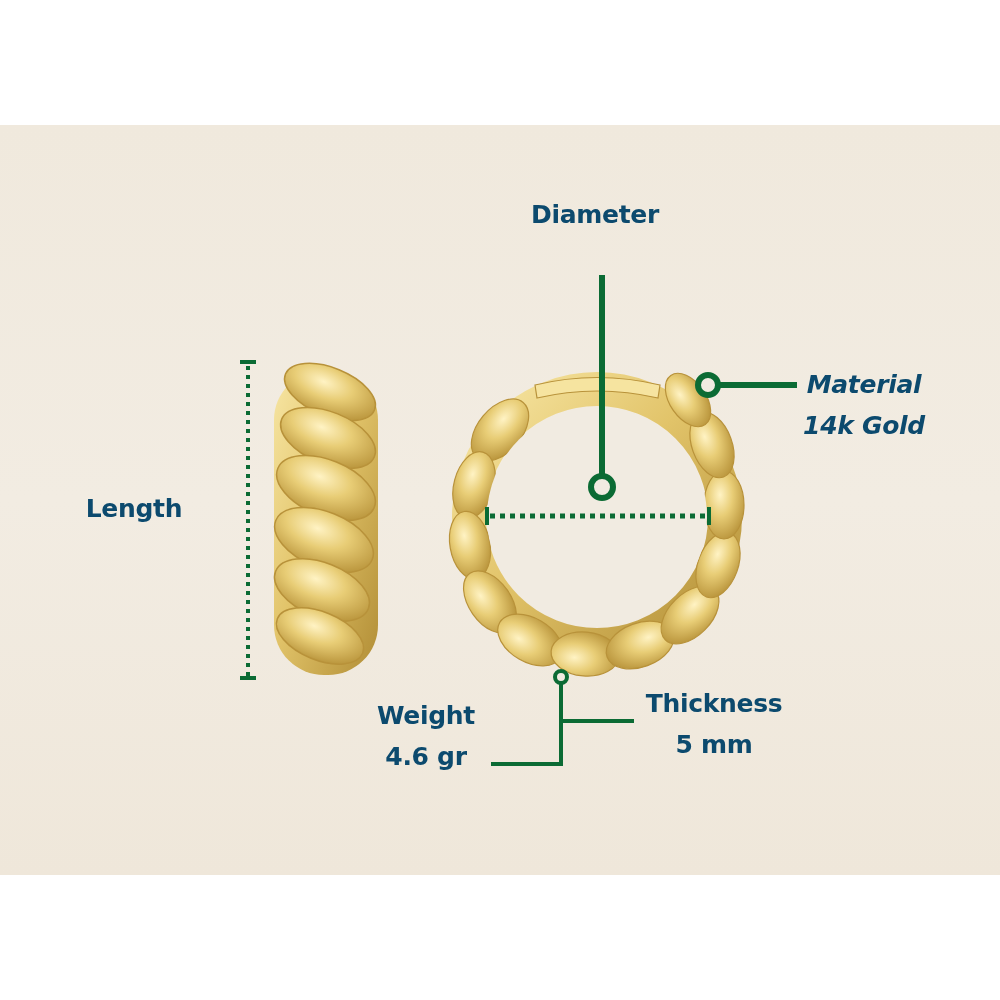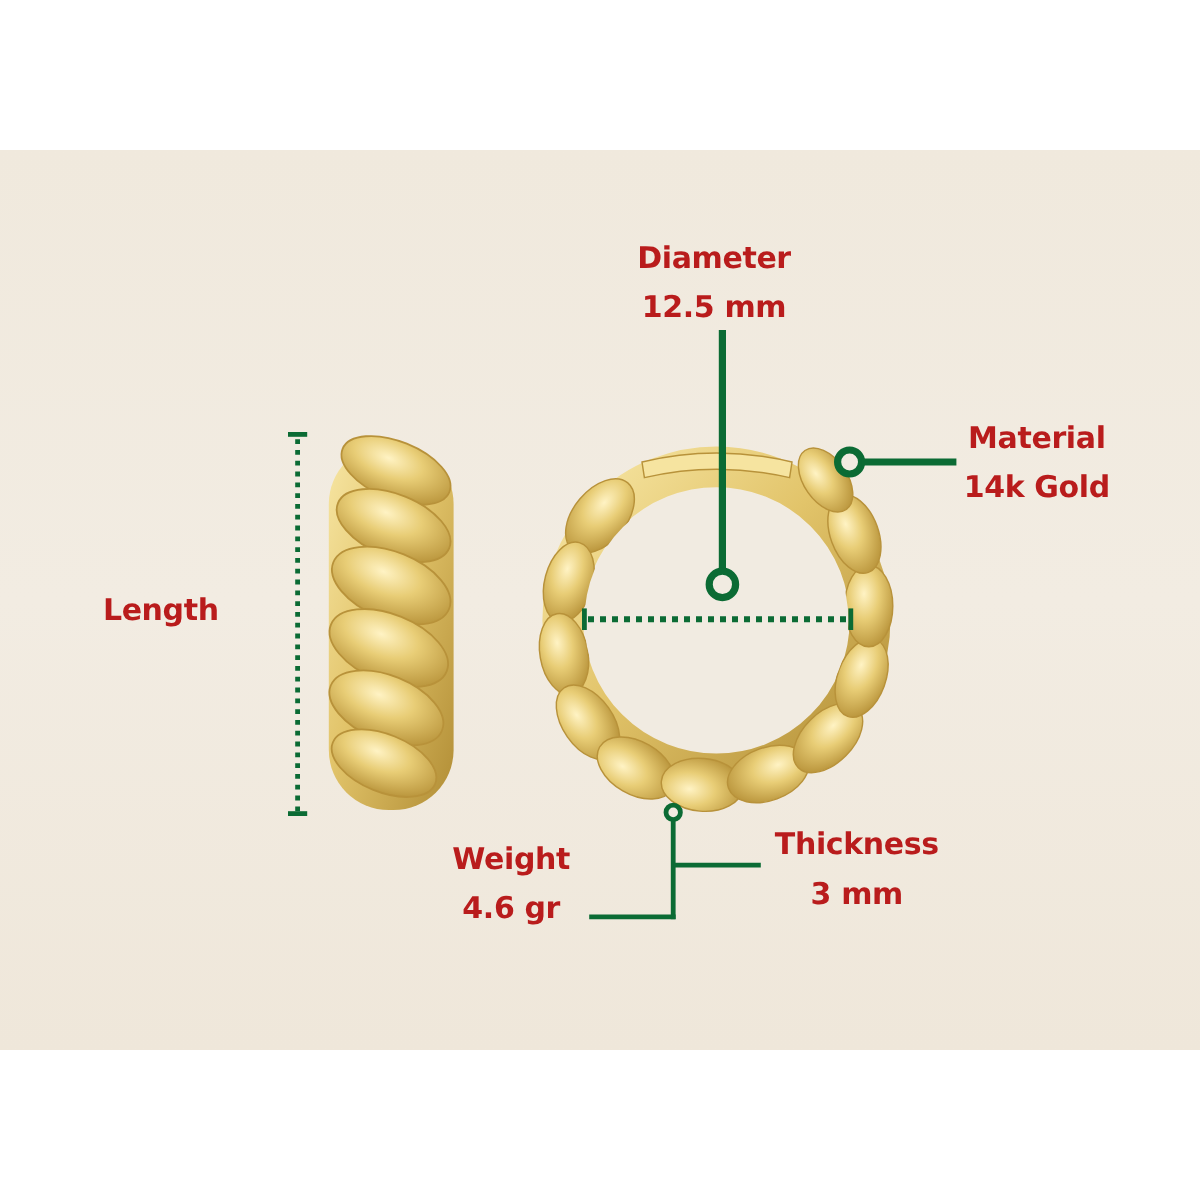--- a/index.html
+++ b/index.html
@@ -1,18 +1,18 @@
 <!DOCTYPE html>
 <html><head>
 <meta charset="utf-8">
 <style>
   html,body{margin:0;padding:0;background:#ffffff;}
   body{width:1000px;height:1000px;position:relative;overflow:hidden;font-family:"DejaVu Sans","Liberation Sans",sans-serif;}
   .panel{position:absolute;left:0;top:125px;width:1000px;height:750px;background:linear-gradient(180deg,#f0e9dd 0%,#f2ece2 50%,#efe7da 100%);}
-  .label{position:absolute;font-weight:bold;font-size:25px;color:#b91c1c;text-align:center;line-height:41px;letter-spacing:-0.3px;}
+  .label{position:absolute;font-weight:bold;font-size:25px;color:#0c4a6e;text-align:center;line-height:41px;letter-spacing:-0.3px;}
   .label span{display:block;}
   svg.overlay{position:absolute;left:0;top:0;width:1000px;height:1000px;}
 </style>
 </head>
 <body>
 
 <div class="panel"></div>
 
 <svg class="overlay" viewBox="0 0 1000 1000">
   <defs>
@@ -80,33 +80,32 @@
 
     <circle cx="561" cy="677" r="6" stroke-width="4" fill="#f1ebe1"></circle>
     <line x1="561" y1="683" x2="561" y2="766" stroke-width="4"></line>
     <line x1="561" y1="721" x2="634" y2="721" stroke-width="4"></line>
     <line x1="491" y1="764" x2="563" y2="764" stroke-width="4"></line>
   </g>
 </svg>
 
 <div class="label" style="left:505px;top:194px;width:180px;">
   <span>Diameter</span>
-  <span>12.5 mm</span>
 </div>
 
-<div class="label" style="left:784px;top:344px;width:160px;">
+<div class="label" style="left:784px;top:364px;width:160px;font-style:italic;">
   <span>Material</span>
   <span>14k Gold</span>
 </div>
 
 <div class="label" style="left:64px;top:488px;width:140px;">
   <span>Length</span>
 </div>
 
 <div class="label" style="left:356px;top:695px;width:140px;">
   <span>Weight</span>
   <span>4.6 gr</span>
 </div>
 
 <div class="label" style="left:634px;top:683px;width:160px;">
   <span>Thickness</span>
-  <span>3 mm</span>
+  <span>5 mm</span>
 </div>
 
 </body></html>

